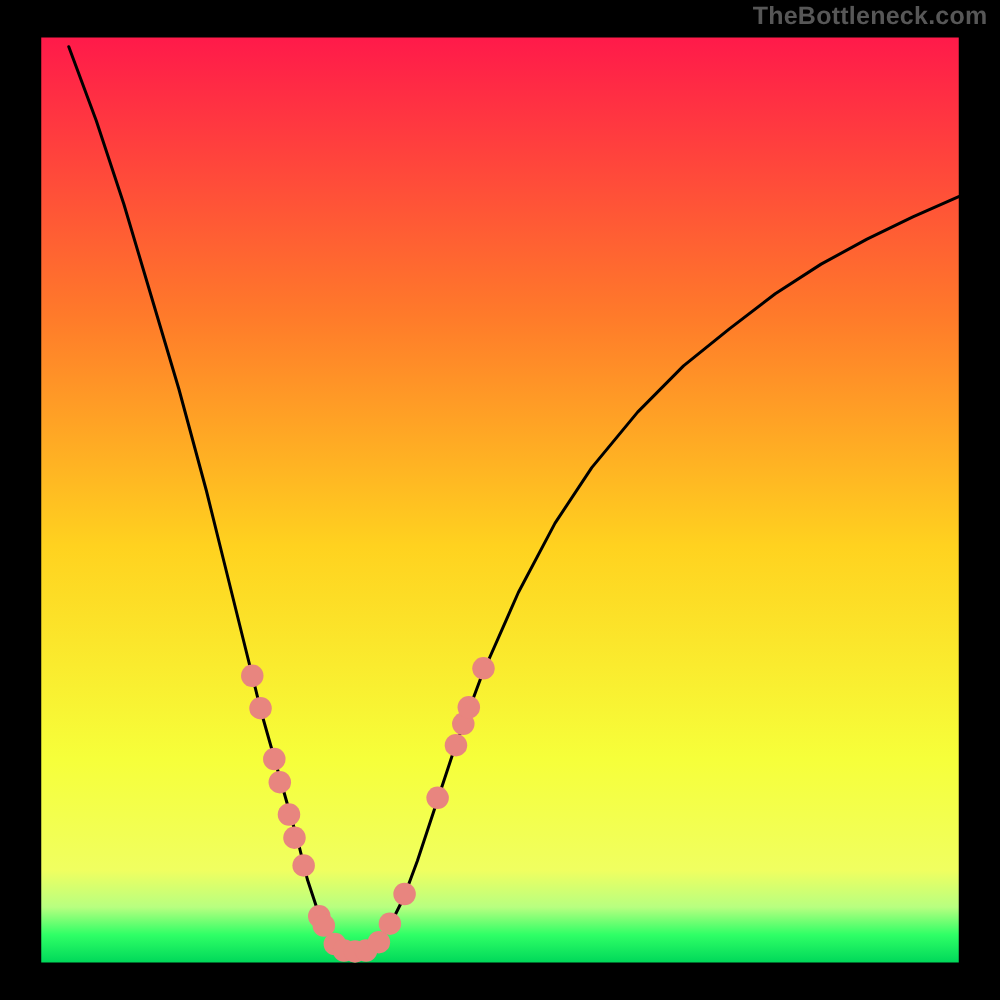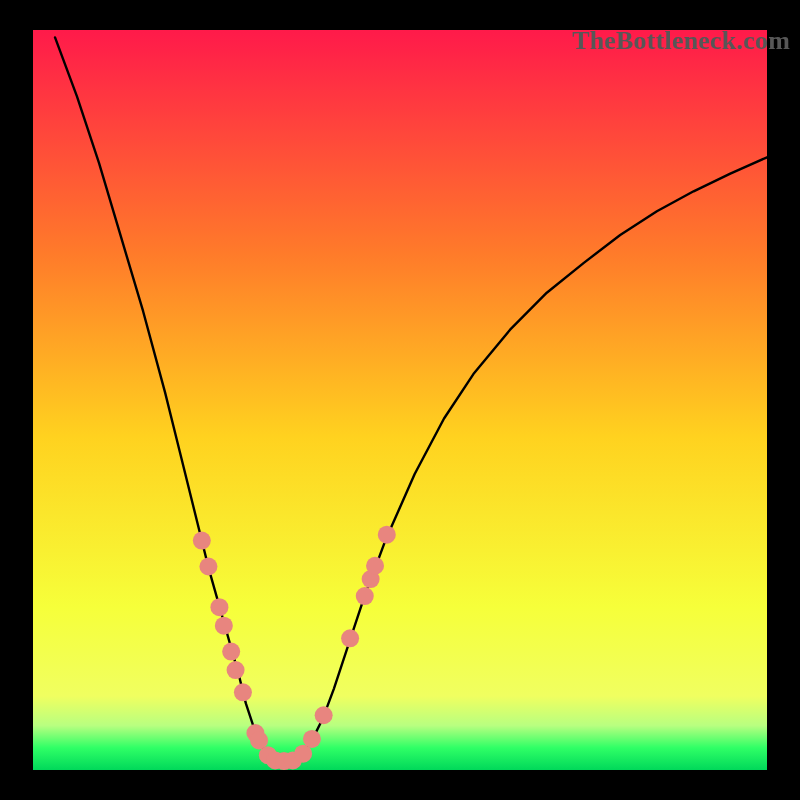--- a/index.html
+++ b/index.html
@@ -13,27 +13,26 @@
   .frame {
     position: relative;
     width: 800px;
     height: 800px;
     background: #000;
   }
   .watermark {
     position: absolute;
     top: 2px;
     right: 10px;
-    font-family: Liberation Serif, serif;
-    font-size: 26px;
+    font-family: Liberation Sans, sans-serif;
+    font-size: 20px;
     font-weight: 600;
     color: #575757;
     letter-spacing: 0.2px;
     z-index: 5;
-    margin-top: 24px;
   }
   svg {
     position: absolute;
     left: 0;
     top: 0;
   }
 </style>
 </head>
 <body>
 <div class="frame">

